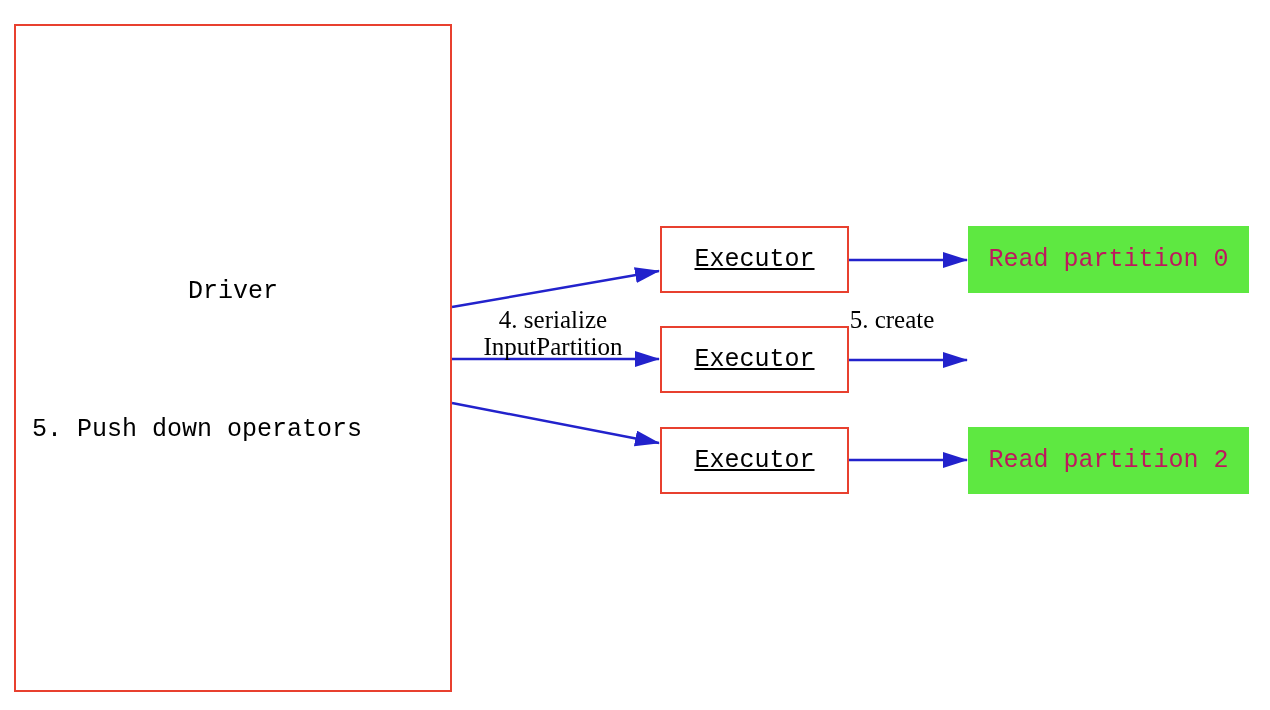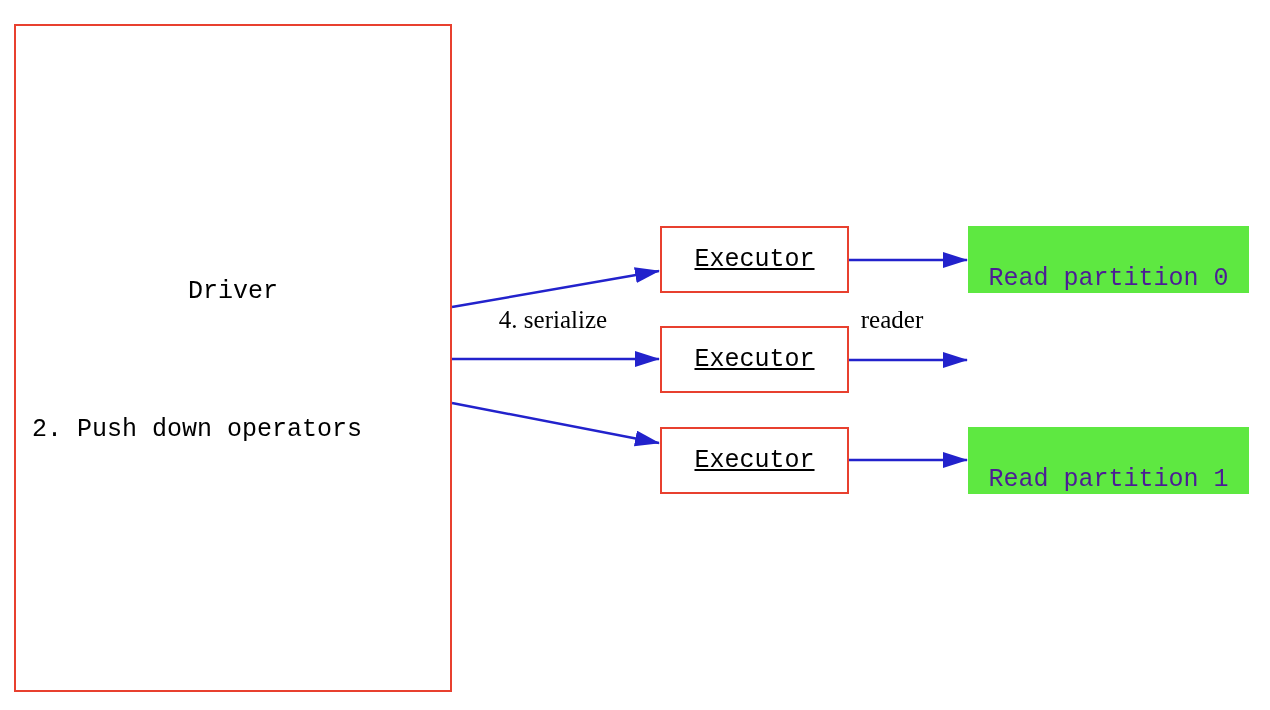--- a/index.html
+++ b/index.html
@@ -57,23 +57,23 @@
     border: 2px solid var(--box-border, #e8402f);
     background: #ffffff;
     display: flex; align-items: center; justify-content: center;
     font-size: 25px;
     text-decoration: underline;
   }
   .partition {
     left: 968px;
     width: 281px; height: 67px;
     background: var(--partition-green, #5ee841);
-    display: flex; align-items: flex-end; justify-content: center;
+    display: flex; align-items: center; justify-content: center;
     font-size: 25px;
-    color: #4c1d95;
+    color: #be185d;
   }
   .row-1 { top: 226px; }
   .row-2 { top: 326px; }
   .row-3 { top: 427px; }
 
   .edge-label {
     position: absolute;
     font-family: "Liberation Serif", "DejaVu Serif", serif;
     font-size: 25px;
     line-height: 27px;
@@ -98,42 +98,43 @@
     <line class="arrow-line" x1="452" y1="359" x2="659" y2="359" marker-end="url(#ah)"></line>
     <line class="arrow-line" x1="452" y1="403" x2="659" y2="443" marker-end="url(#ah)"></line>
     <line class="arrow-line" x1="817" y1="260" x2="967" y2="260" marker-end="url(#ah)"></line>
     <line class="arrow-line" x1="817" y1="360" x2="967" y2="360" marker-end="url(#ah)"></line>
     <line class="arrow-line" x1="817" y1="460" x2="967" y2="460" marker-end="url(#ah)"></line>
   </svg>
 
   <div class="node driver">
     <div class="driver-title">Driver</div>
     <div class="driver-steps">
-      <div>2. Push down operators</div>
+      <div>5. Push down operators</div>
     </div>
   </div>
 
   <div class="node executor row-1">
     <span>Executor</span>
   </div>
   <div class="node executor row-2">
     <span>Executor</span>
   </div>
   <div class="node executor row-3">
     <span>Executor</span>
   </div>
 
   <div class="node partition row-1">
     <span>Read partition 0</span>
   </div>
   <div class="node partition row-3">
-    <span>Read partition 1</span>
+    <span>Read partition 2</span>
   </div>
 
   <div class="edge-label label-serialize">
     <div>4. serialize</div>
+    <div>InputPartition</div>
   </div>
 
   <div class="edge-label label-reader">
-    <div>reader</div>
+    <div>5. create</div>
   </div>
 
 </div>
 
 </body></html>

